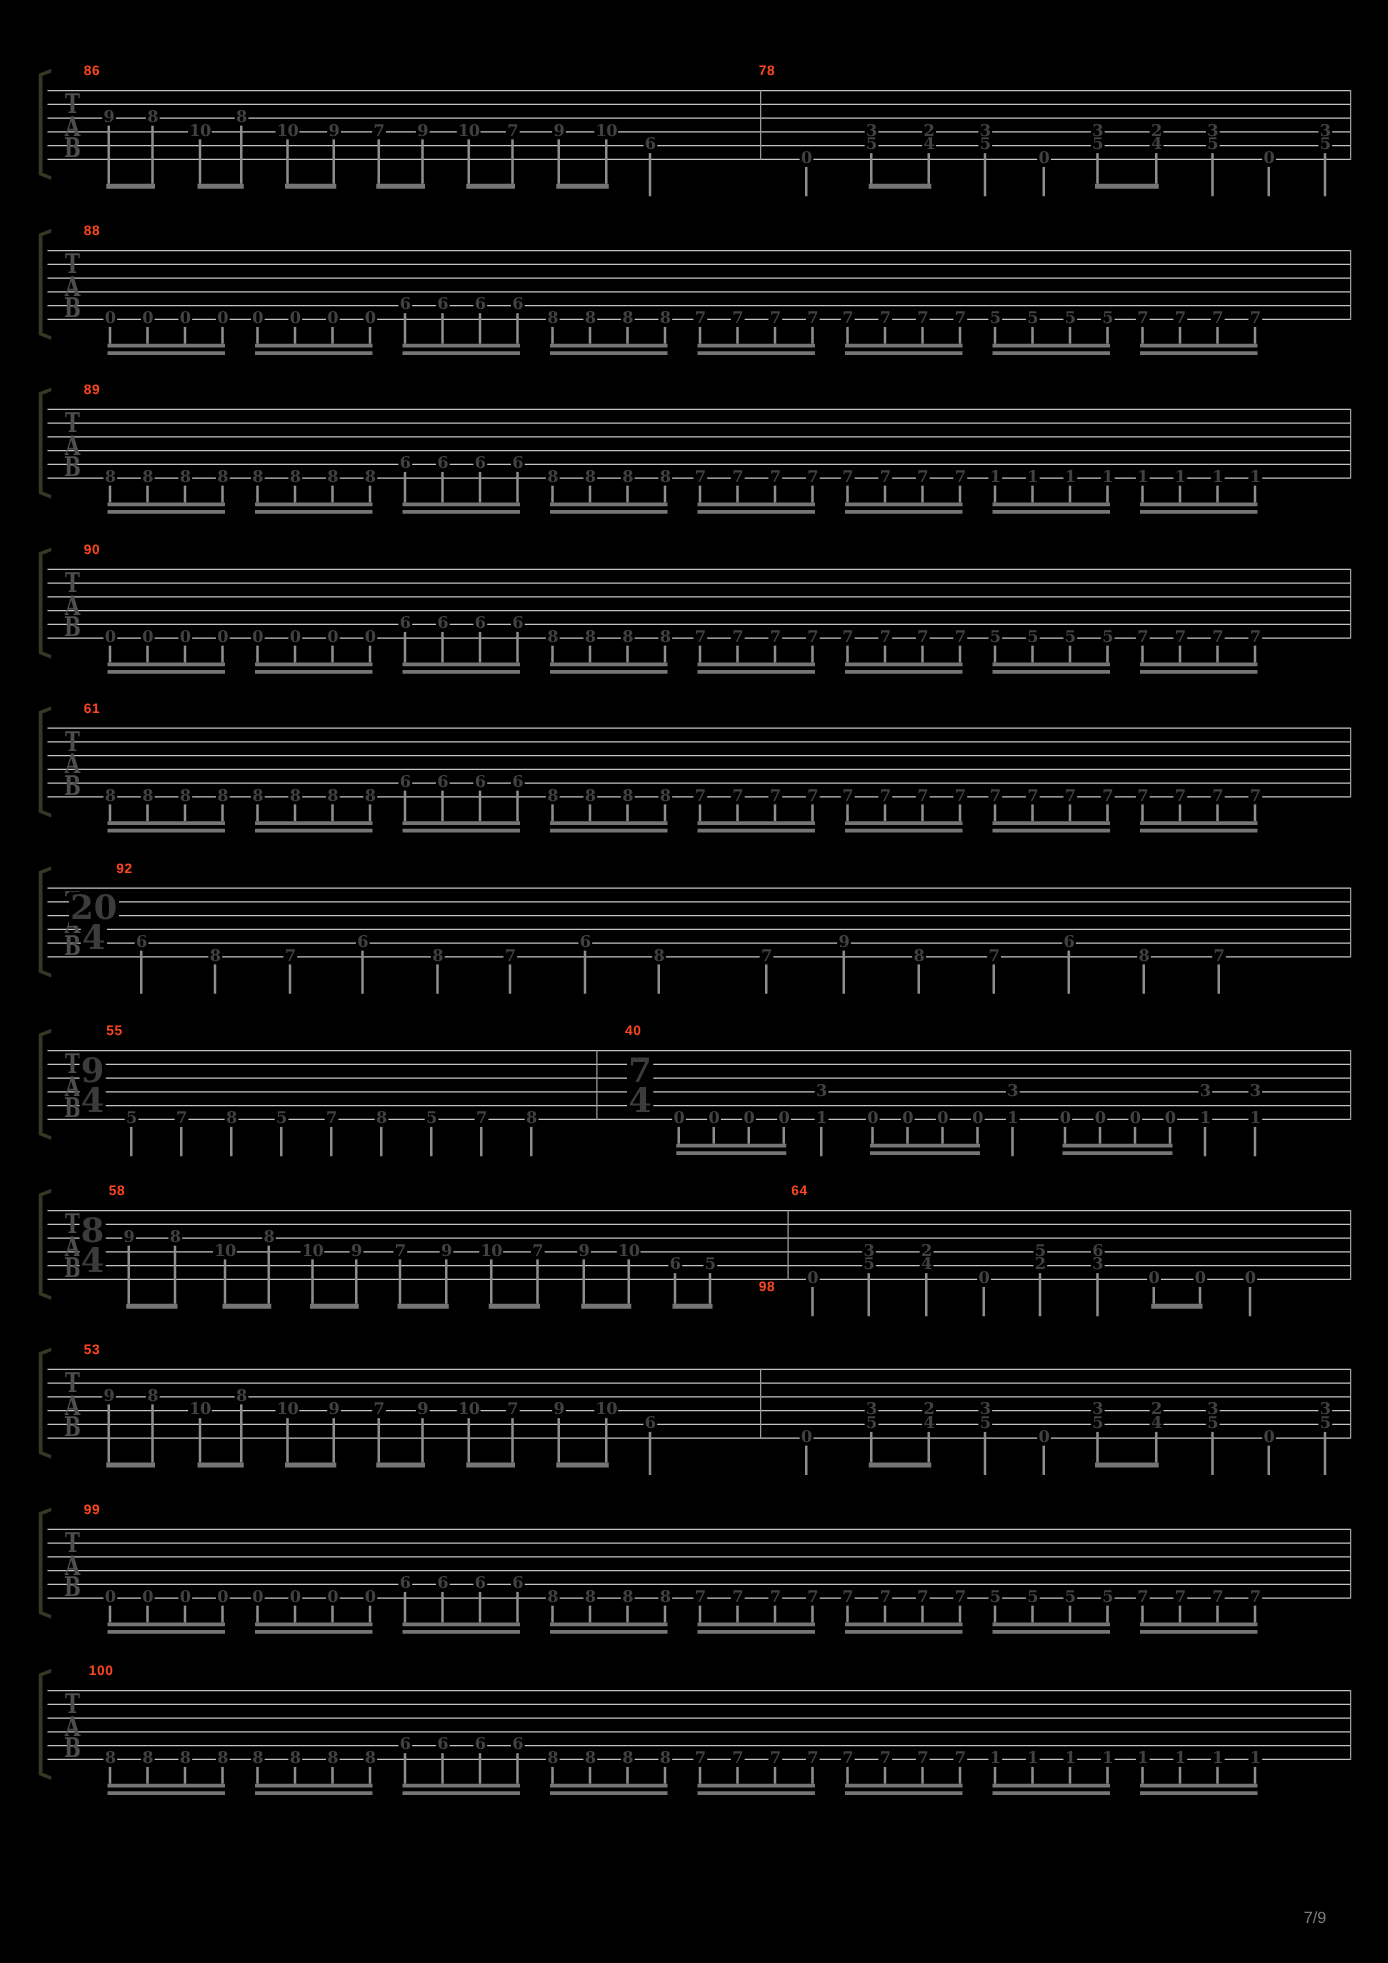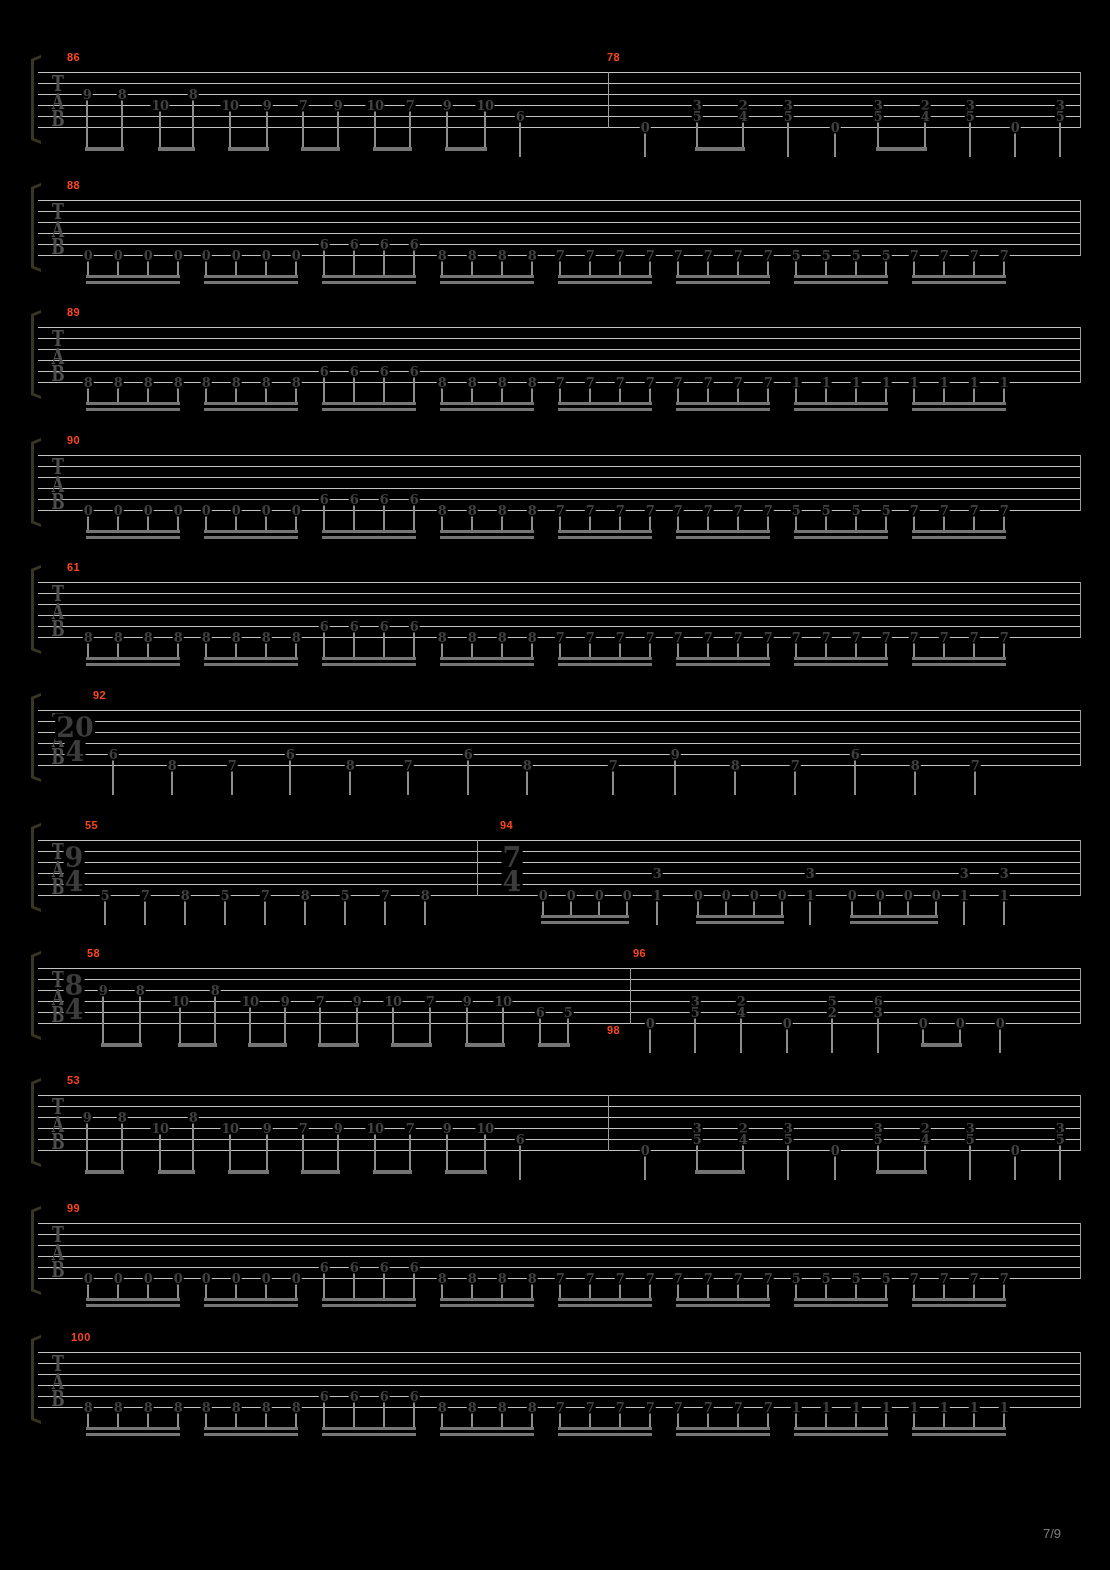--- a/index.html
+++ b/index.html
@@ -519,21 +519,21 @@
       <div class="sline" style="top: 851px;"></div>
       <div class="sline" style="top: 862px;"></div>
       <div class="sline" style="top: 873px;"></div>
       <div class="sline" style="top: 884px;"></div>
       <div class="sline" style="top: 895px;"></div>
       <div class="brk" style="left: 31px; top: 829px; height: 77px;"></div>
       <div class="clef" style="left: 58px; top: 852px;">T</div>
       <div class="clef" style="left: 58px; top: 869.5px;">A</div>
       <div class="clef" style="left: 58px; top: 887px;">B</div>
       <div class="mnum" style="left: 85px; top: 819px;">55</div>
-      <div class="mnum" style="left: 500px; top: 819px;">94</div>
+      <div class="mnum" style="left: 500px; top: 819px;">40</div>
       <div class="bar" style="left: 477px; top: 840px; height: 56px;"></div>
       <div class="bar" style="left: 1080px; top: 840px; height: 56px;"></div>
       <div class="ts" style="left: 74px; top: 857px;">9</div>
       <div class="ts" style="left: 74px; top: 881px;">4</div>
       <div class="ts" style="left: 512px; top: 857px;">7</div>
       <div class="ts" style="left: 512px; top: 881px;">4</div>
       <div class="stem" style="left: 105px; top: 901px; height: 24px;"></div>
       <div class="fret" style="left: 105px; top: 895px;">5</div>
       <div class="stem" style="left: 145px; top: 901px; height: 24px;"></div>
       <div class="fret" style="left: 145px; top: 895px;">7</div>
@@ -597,21 +597,21 @@
       <div class="sline" style="top: 979px;"></div>
       <div class="sline" style="top: 990px;"></div>
       <div class="sline" style="top: 1001px;"></div>
       <div class="sline" style="top: 1012px;"></div>
       <div class="sline" style="top: 1023px;"></div>
       <div class="brk" style="left: 31px; top: 957px; height: 77px;"></div>
       <div class="clef" style="left: 58px; top: 980px;">T</div>
       <div class="clef" style="left: 58px; top: 997.5px;">A</div>
       <div class="clef" style="left: 58px; top: 1015px;">B</div>
       <div class="mnum" style="left: 87px; top: 947px;">58</div>
-      <div class="mnum" style="left: 633px; top: 947px;">96</div>
+      <div class="mnum" style="left: 633px; top: 947px;">64</div>
       <div class="bar" style="left: 630px; top: 968px; height: 56px;"></div>
       <div class="bar" style="left: 1080px; top: 968px; height: 56px;"></div>
       <div class="ts" style="left: 74px; top: 985px;">8</div>
       <div class="ts" style="left: 74px; top: 1009px;">4</div>
       <div class="beam" style="left: 101px; top: 1043px; width: 41px; height: 4px;"></div>
       <div class="beam" style="left: 178px; top: 1043px; width: 39px; height: 4px;"></div>
       <div class="beam" style="left: 248px; top: 1043px; width: 39px; height: 4px;"></div>
       <div class="beam" style="left: 318px; top: 1043px; width: 41px; height: 4px;"></div>
       <div class="beam" style="left: 391px; top: 1043px; width: 41px; height: 4px;"></div>
       <div class="beam" style="left: 465px; top: 1043px; width: 40px; height: 4px;"></div>

